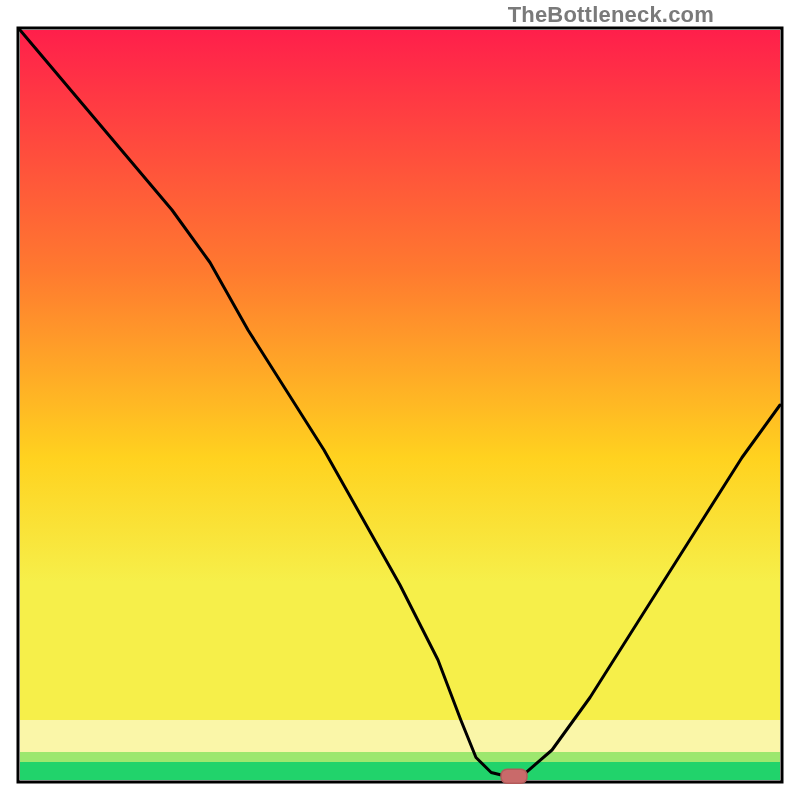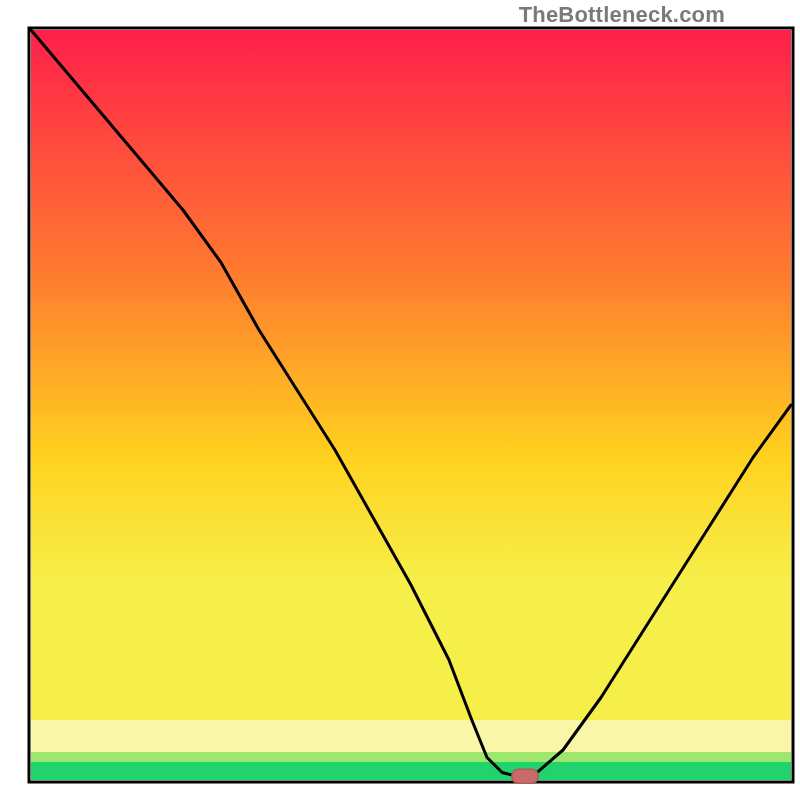--- a/index.html
+++ b/index.html
@@ -7,21 +7,20 @@
     padding: 0;
     width: 800px;
     height: 800px;
     background: #ffffff;
     font-family: Arial, Helvetica, sans-serif;
   }
   .wrap {
     position: relative;
     width: 724px;
     height: 800px;
-    margin-left: 11px;
   }
   .watermark {
     position: absolute;
     top: 2px;
     right: 10px;
     font-size: 22px;
     font-weight: 600;
     color: #7a7a7a;
     letter-spacing: 0.2px;
   }

